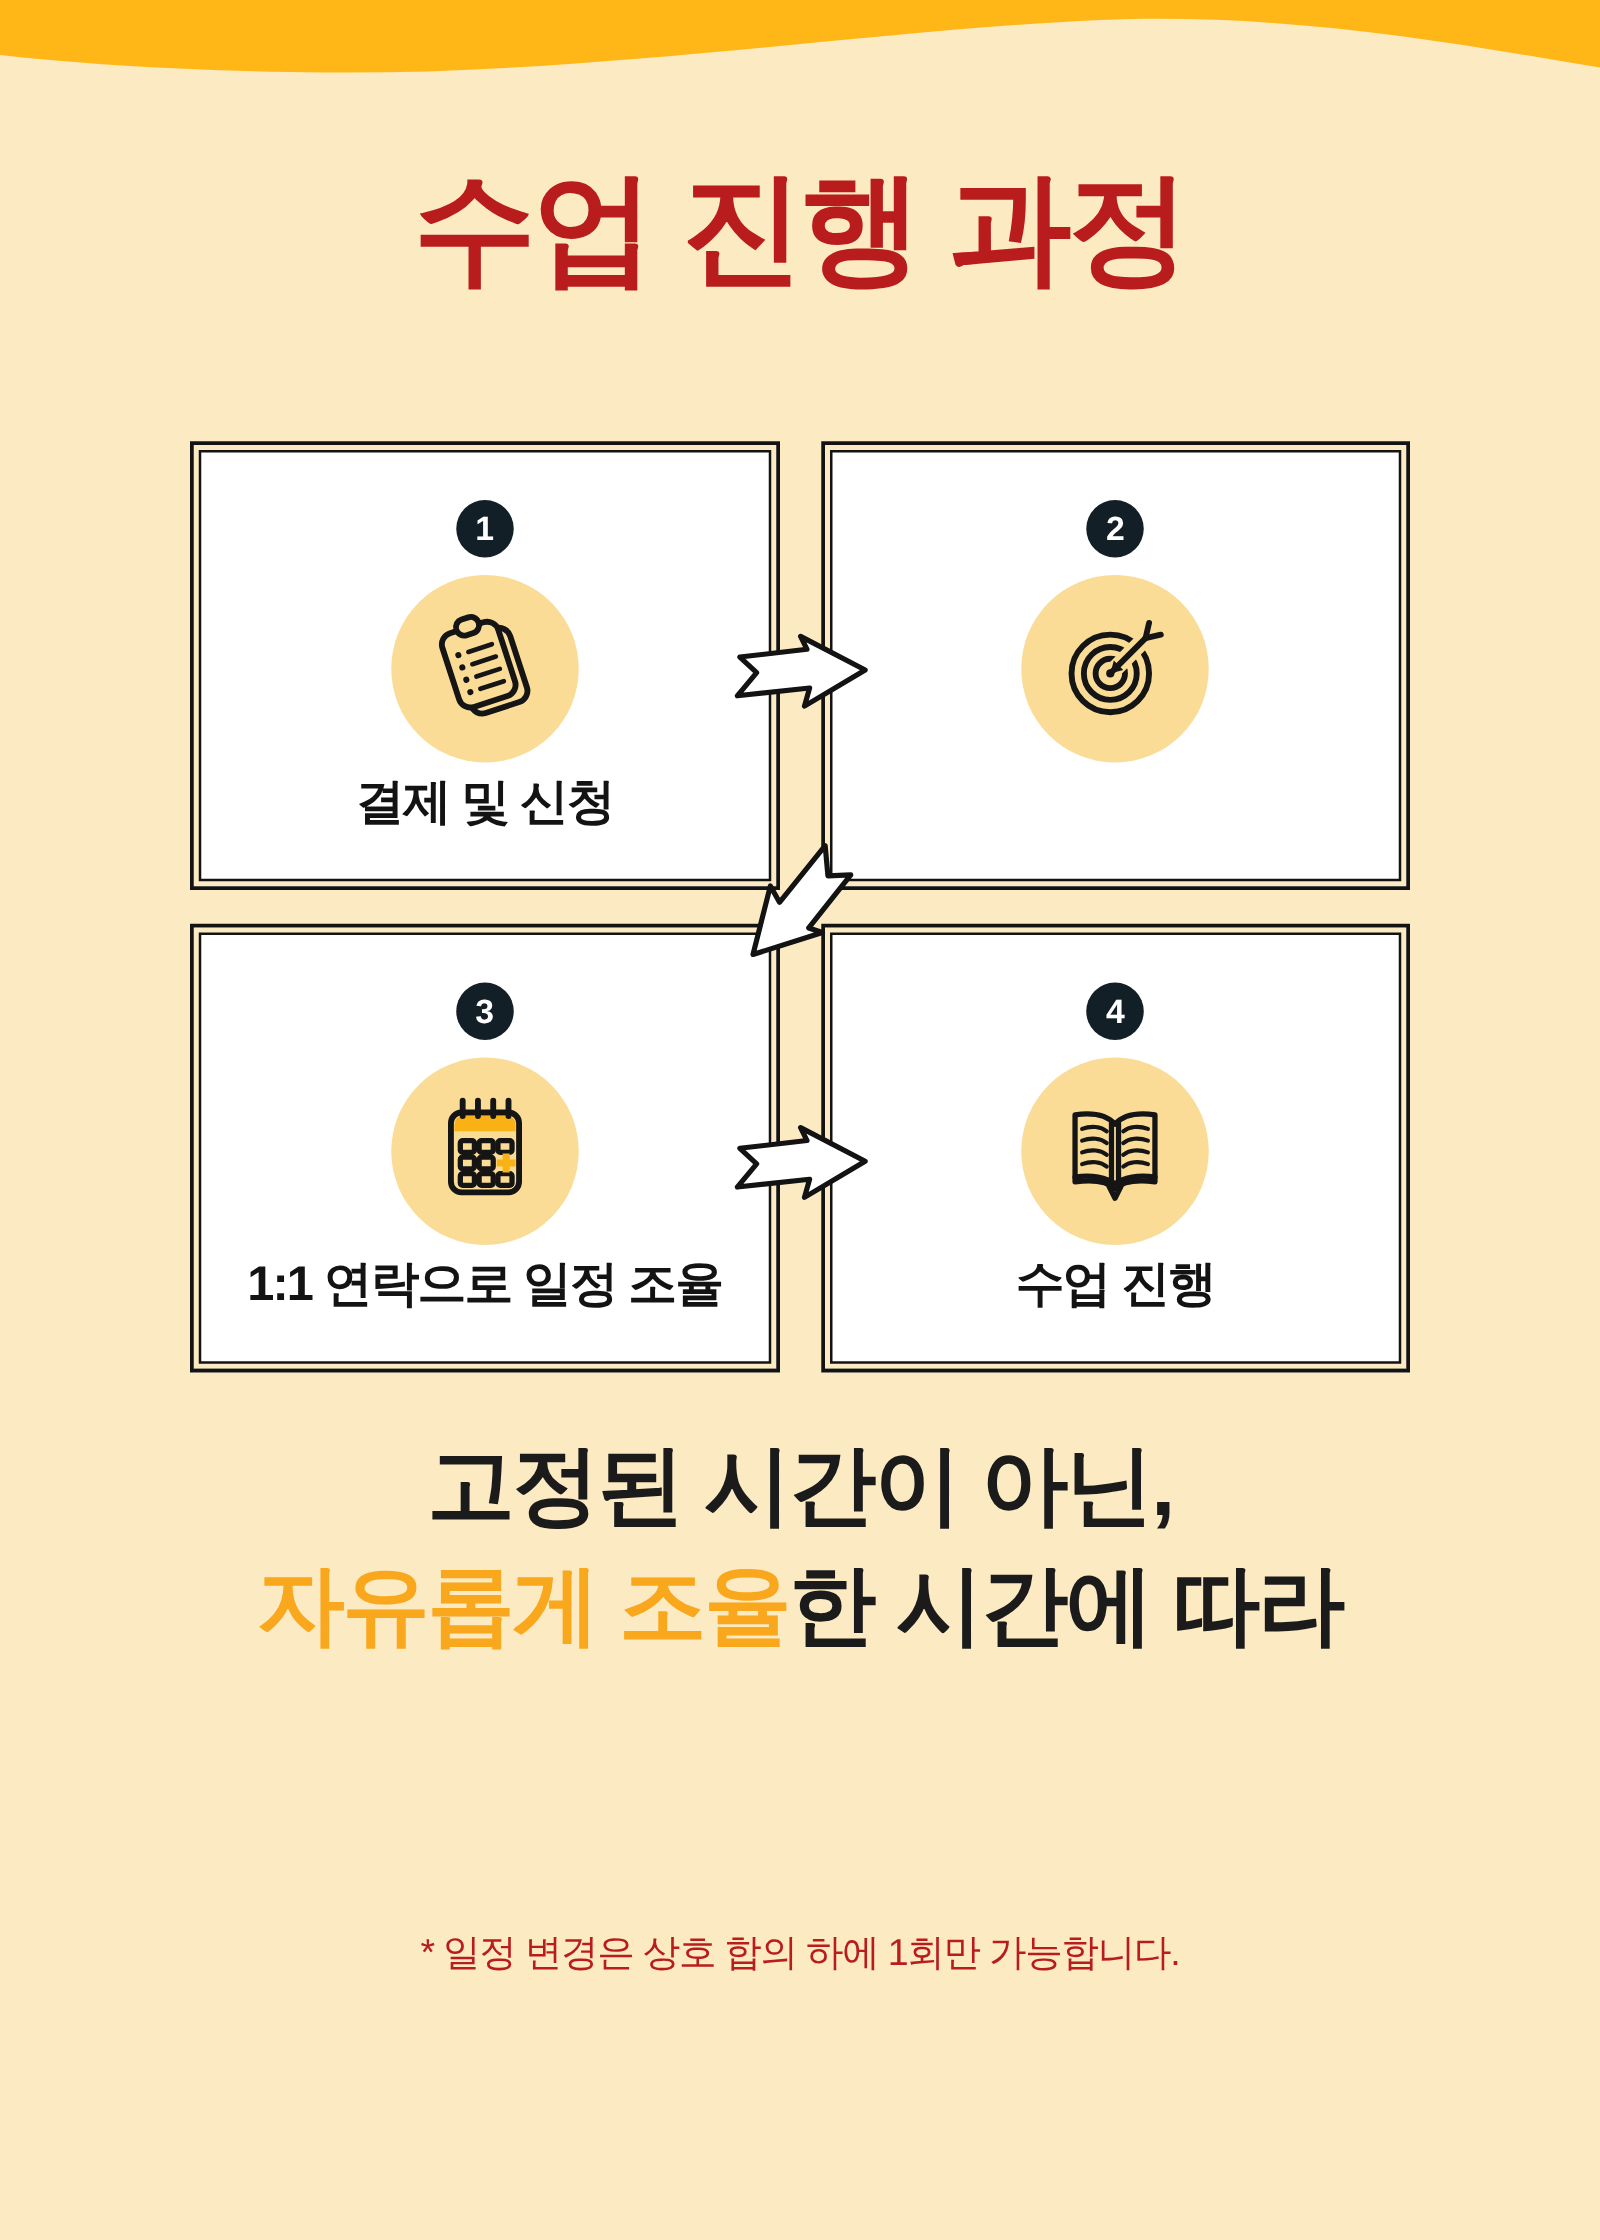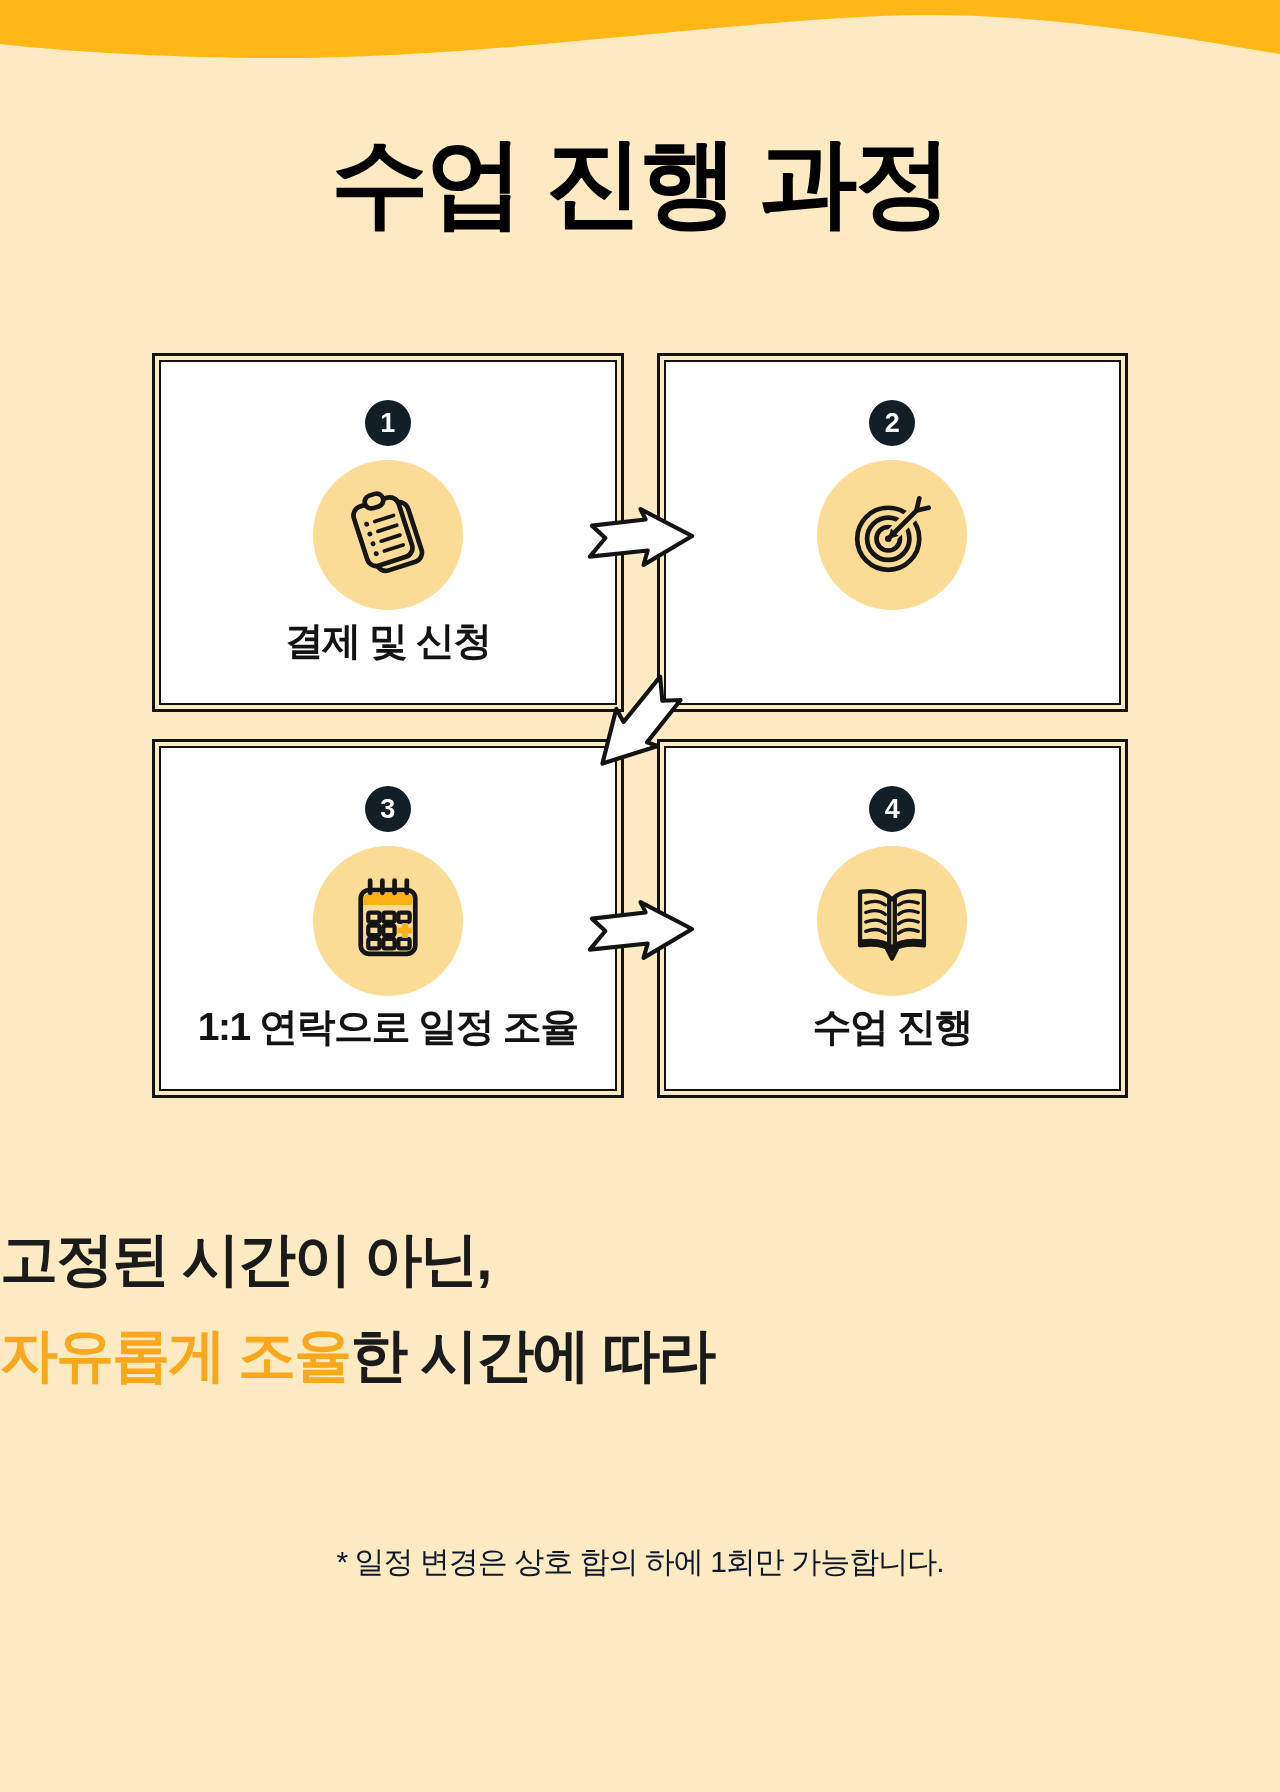--- a/index.html
+++ b/index.html
@@ -8,21 +8,21 @@
     width:1280px;height:1792px;
     background:#FCEAC3;
     overflow:hidden;
     font-family:"Liberation Sans", sans-serif;
     color:#131313;
   }
   .wave{position:absolute;top:0;left:0;width:1280px;height:70px;}
   .title{
     position:absolute;top:118px;left:0;width:100%;
     text-align:center;
-    font-size:98px;font-weight:900;letter-spacing:-3px;color:#000000;
+    font-size:98px;font-weight:900;letter-spacing:-3px;color:#b91c1c;
   }
   .grid{
     position:absolute;left:152px;top:353px;width:976px;
     display:grid;grid-template-columns:1fr 1fr;column-gap:33px;row-gap:27px;
   }
   .card{
     height:353px;
     background:#ffffff;
     border:3px solid #131313;
     box-shadow: inset 0 0 0 4px #FCEAC3, inset 0 0 0 6px #131313;
@@ -43,30 +43,30 @@
   .card-label{
     margin-top:4px;
     font-size:39px;font-weight:700;letter-spacing:-1.5px;color:#131313;
     white-space:nowrap;
   }
   .arrow{position:absolute;width:115px;height:62px;}
   .arrow-1{left:584px;top:506px;}
   .arrow-2{left:580px;top:696px;transform:rotate(135deg);}
   .arrow-3{left:584px;top:899px;}
   .desc{
-    position:absolute;top:1211px;left:0;width:100%;
-    text-align:left;
-    font-size:58px;line-height:96px;font-weight:700;
+    position:absolute;top:1140px;left:0;width:100%;
+    text-align:center;
+    font-size:70px;line-height:96px;font-weight:700;
     letter-spacing:-2px;color:#1b1b1b;
   }
   .hl{color:#F9A81D;}
   .footnote{
     position:absolute;top:1542px;left:0;width:100%;
     text-align:center;
-    font-size:30px;font-weight:400;letter-spacing:-1px;color:#0f172a;
+    font-size:30px;font-weight:400;letter-spacing:-1px;color:#b91c1c;
   }
 </style>
 </head>
 <body>
 
 <div class="page">
 
   <svg class="wave" viewBox="0 0 1280 70" preserveAspectRatio="none">
     <path d="M0,0 H1280 V54 C1160,34 1030,10 880,16 C700,24 470,60 260,58 C160,57 70,52 0,44 Z" fill="#FFB717"></path>
   </svg>

